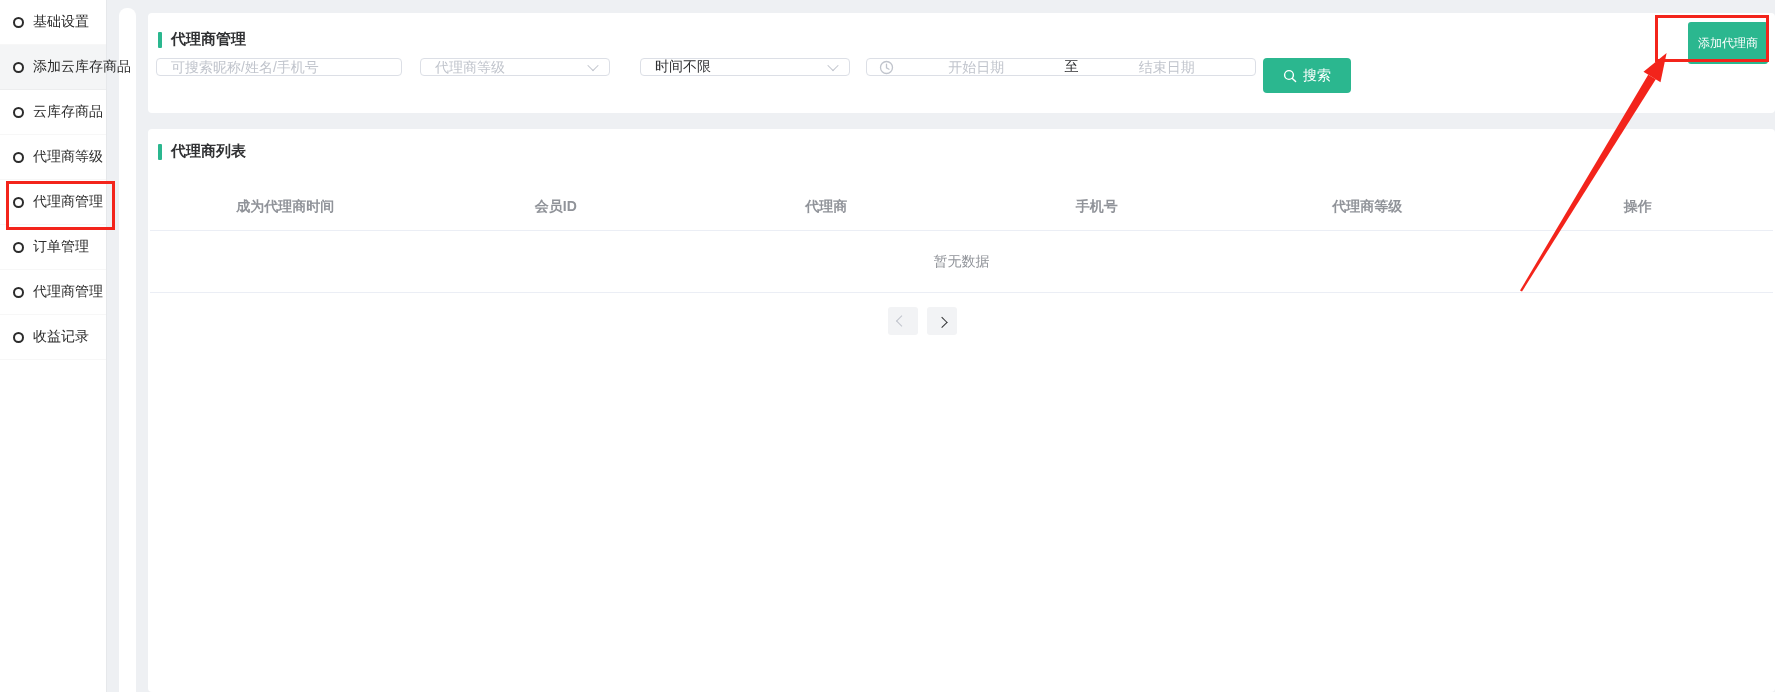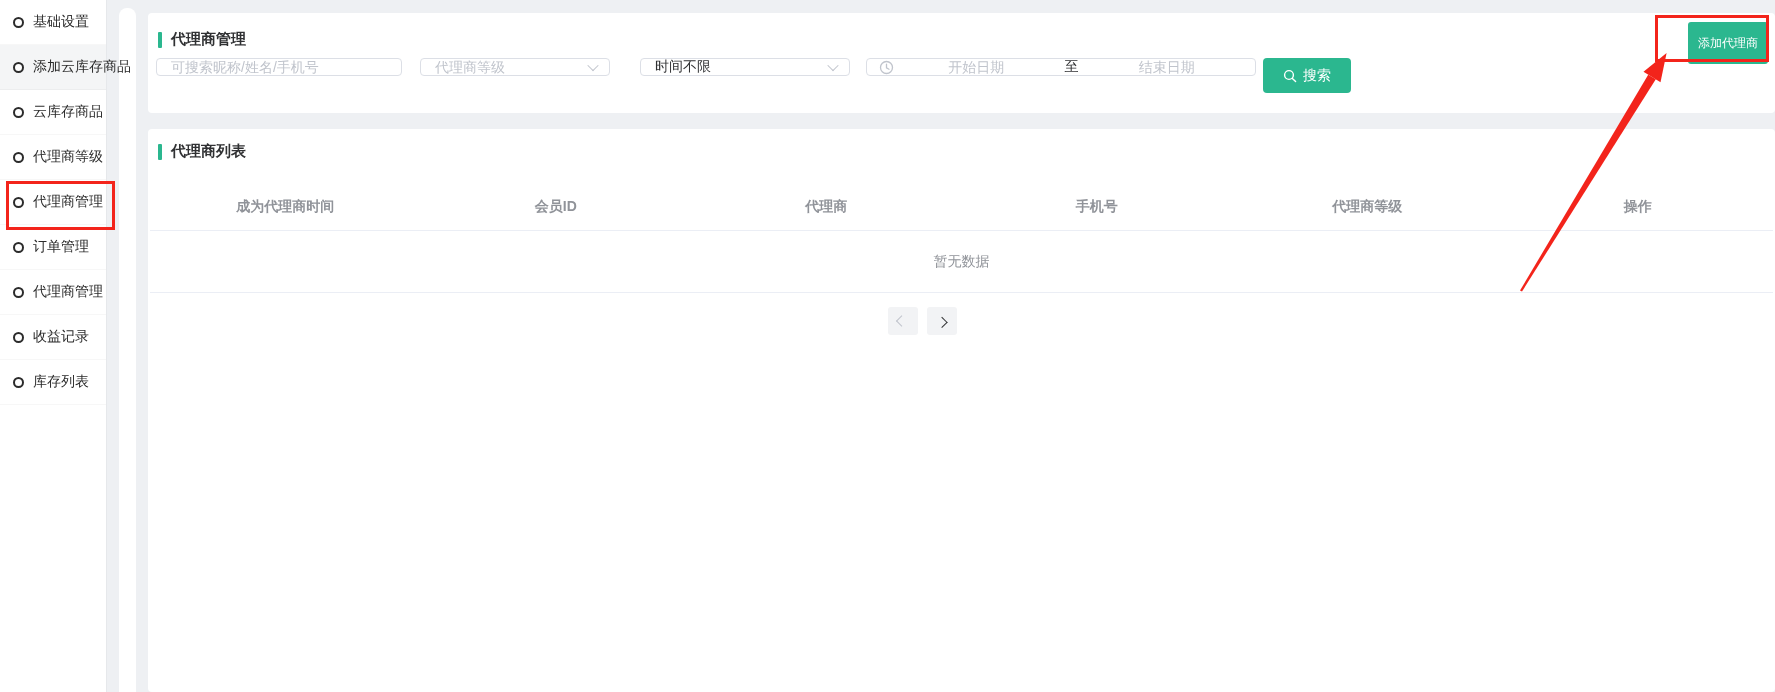--- a/index.html
+++ b/index.html
@@ -143,24 +143,20 @@
     <span>订单管理</span>
   </div>
   <div class="side-item">
     <span class="side-dot"></span>
     <span>代理商管理</span>
   </div>
   <div class="side-item">
     <span class="side-dot"></span>
     <span>收益记录</span>
   </div>
-  <div class="side-item">
-    <span class="side-dot"></span>
-    <span>库存列表</span>
-  </div>
 </nav>
 
 <div class="scroll-strip"></div>
 
 <section class="card card-top">
   <div class="sec-title" style="top:17px">
     <span class="sec-bar" style="background:#2BB78F"></span>
     <span>代理商管理</span>
   </div>
 

